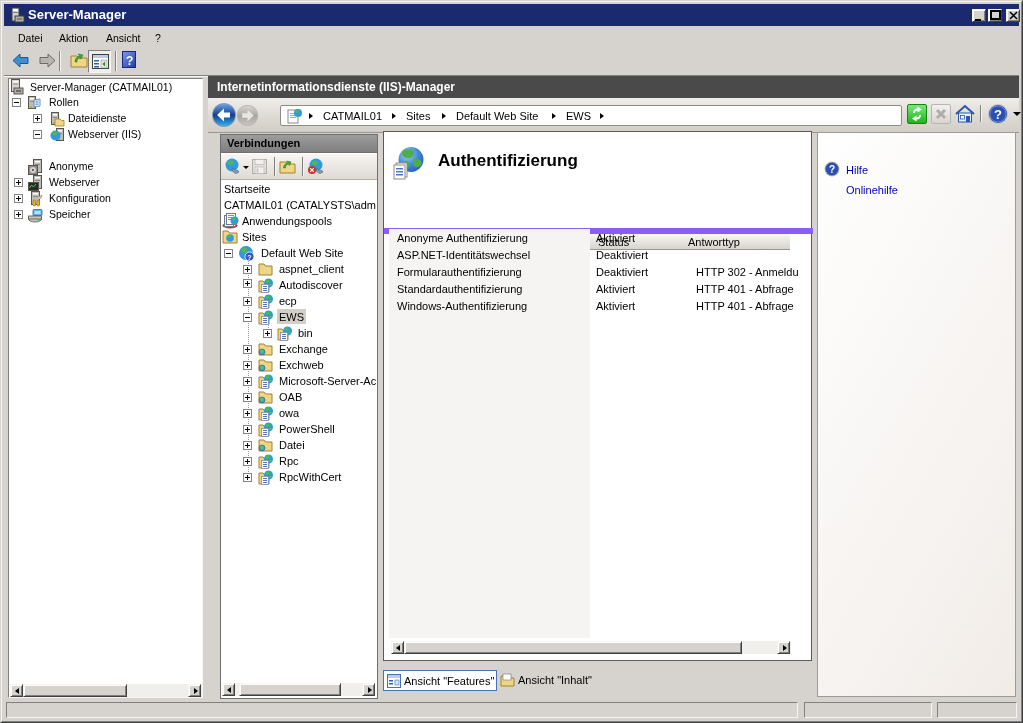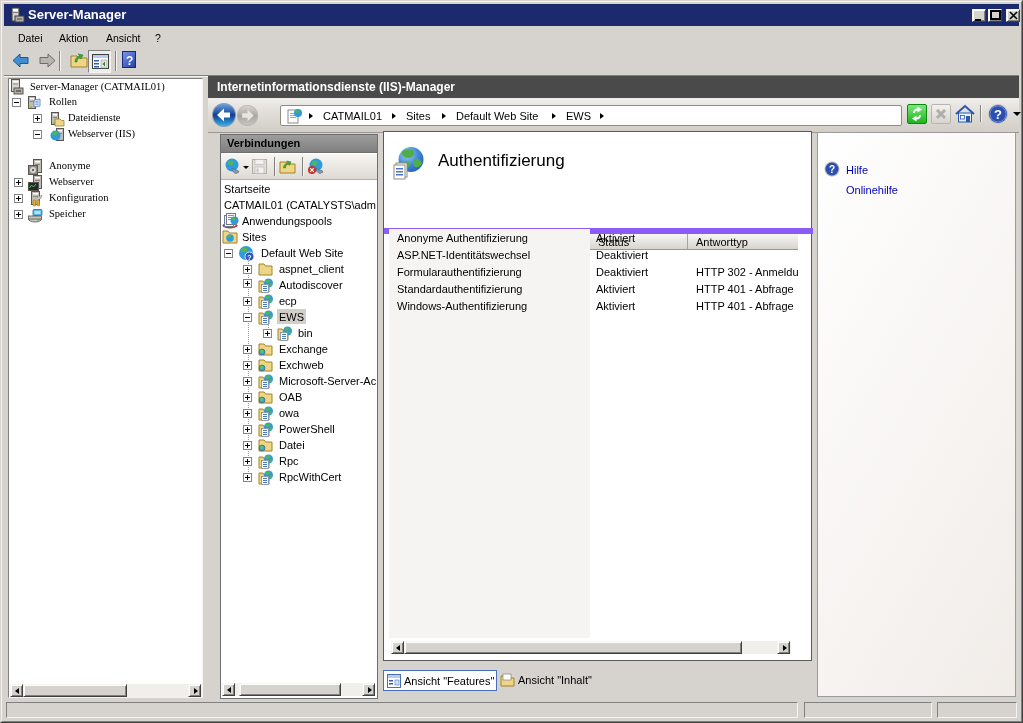--- a/index.html
+++ b/index.html
@@ -15,21 +15,21 @@
 .tbtn { position:absolute; top:5px; width:16px; height:14px; background:#d6d3ce;
   border:1px solid; border-color:#f5f4f0 #404040 #404040 #f5f4f0; box-shadow: inset 1px 1px 0 #fff, inset -1px -1px 0 #808080; }
 
 #menubar { position:absolute; left:4px; top:27px; width:1015px; height:20px; }
 #menubar span { position:absolute; top:5px; font-size:10.5px; }
 
 #toolbar { position:absolute; left:4px; top:47px; width:1015px; height:29px; border-bottom:1px solid #808080; box-shadow:0 1px 0 #f5f4f0;}
 .tsep { position:absolute; top:4px; width:2px; height:20px; border-left:1px solid #808080; border-right:1px solid #f5f4f0; }
 
 #ltree { position:absolute; left:8px; top:78px; width:195px; height:620px; background:#fff; font-size:10.5px;
-  border:1px solid; border-color:#808080 #f5f4f0 #f5f4f0 #808080;font-family:Liberation Serif, serif; }
+  border:1px solid; border-color:#808080 #f5f4f0 #f5f4f0 #808080; }
 .trow { position:absolute; height:16px; line-height:16px; white-space:nowrap; }
 #ltree .trow { font-size:10.5px; }
 #conntree .trow, #tblrows .trow { font-size:11px; }
 .pm { position:absolute; width:9px; height:9px; background:#fff; border:1px solid #848484; }
 .pm i { position:absolute; left:1px; top:3px; width:5px; height:1px; background:#000; }
 .pm.plus i.v { left:3px; top:1px; width:1px; height:5px; }
 
 #mmchdr { position:absolute; left:208px; top:76px; width:811px; height:22px; background:#4a4a4a; color:#fff; }
 #mmchdr span { position:absolute; left:9px; top:4px; font-weight:bold; font-size:12px; }
 
@@ -39,21 +39,21 @@
 .crumb { position:absolute; top:4px; font-size:11px; white-space:nowrap; }
 .carr { position:absolute; top:7px; width:0; height:0; border-left:4px solid #000; border-top:3px solid transparent; border-bottom:3px solid transparent; }
 
 #conn { position:absolute; left:209px; top:134px; width:158px; height:565px; background:#fff; border:1px solid #6f6f6f;margin-left:11px; }
 #connhdr { position:absolute; left:0; top:0; width:100%; height:18px; background:linear-gradient(#9d9d9d,#7f7f7f); border-bottom:1px solid #6f6f6f; }
 #connhdr span { position:absolute; left:6px; top:2px; font-weight:bold; font-size:11px; color:#000; }
 #conntb { position:absolute; left:0; top:19px; width:100%; height:26px; background:linear-gradient(#f8f6f3,#dedad3); border-bottom:1px solid #b5b1aa; }
 #conntree { position:absolute; left:0; top:46px; width:155px; height:503px; background:#fff; overflow:hidden; }
 
 #content { position:absolute; left:383px; top:131px; width:429px; height:530px; background:#fff; border:1px solid #5a5a5a; }
-#ctitle { position:absolute; left:54px; top:19px; font-size:17px; color:#000; }
+#ctitle { position:absolute; left:54px; top:19px; font-size:17px; color:#000;font-weight:bold; }
 #grpbar { position:absolute; left:5px; top:55px; width:409px; height:24px; background:linear-gradient(#fdfdfc,#e9e6e0); border:1px solid #b4b0a8; }
 #combo { position:absolute; left:99px; top:2px; width:115px; height:18px; background:#fff; border:1px solid #737373; }
 #combobtn { position:absolute; right:0px; top:0px; width:17px; height:16px; background:linear-gradient(#6e6e6e,#4a4a4a); }
 #combobtn b { position:absolute; left:5px; top:6px; width:0; height:0; border-top:4px solid #fff; border-left:3px solid transparent; border-right:3px solid transparent; }
 .th { position:absolute; top:0; height:16px; background:linear-gradient(#f8f7f5,#d7d4ce); border-right:1px solid #a8a49d; border-bottom:1px solid #9b978f; line-height:16px; font-size:11px; padding-left:8px; }
 
 #actions { position:absolute; left:817px; top:132px; width:199px; height:565px; background:linear-gradient(120deg,#ffffff,#f1ece8); border:1px solid #9b9b9b; }
 #acthdr { position:absolute; left:0; top:0; width:100%; height:19px; background:linear-gradient(#9d9d9d,#7f7f7f); border-bottom:1px solid #6f6f6f; }
 #acthdr span { position:absolute; left:8px; top:3px; font-weight:bold; font-size:11px; }
 .alink { position:absolute; color:#0000bb; font-size:11px; }
@@ -600,21 +600,21 @@
     <rect x="4" y="28" width="7" height="1.5" fill="#4a76c8"></rect>
   </svg>
   <div id="ctitle">Authentifizierung</div>
   <div id="tblhead" style="position:absolute;left:0;top:80px;width:429px;height:18px;border-top:6px solid #8b5cf6;margin-top:16px;">
     <div class="th" style="left:5px;width:201px;">Name
       <svg class="abs" style="left:42px;top:5px" width="10" height="6" viewBox="0 0 10 6">
           <path d="M5 0.5 L9.5 5.5 L0.5 5.5 Z" fill="#b4b1aa" stroke="#8e8b84" stroke-width="0.8"></path>
         </svg>
     </div>
     <div class="th" style="left:206px;width:98px;">Status</div>
-    <div class="th" style="left:304px;width:110px;border-right:none;">Antworttyp</div>
+    <div class="th" style="left:296px;width:110px;border-right:none;">Antworttyp</div>
   </div>
   <div class="abs" style="left:5px;top:97px;width:201px;height:409px;background:#f5f4f2;"></div>
   <div id="tblrows" style="position:absolute;left:0;top:0;width:415px;height:506px;overflow:hidden;">
     <div class="trow" style="left:13px;top:98px">Anonyme Authentifizierung</div>
     <div class="trow" style="left:212px;top:98px">Aktiviert</div>
     <div class="trow" style="left:13px;top:115px">ASP.NET-Identitätswechsel</div>
     <div class="trow" style="left:212px;top:115px">Deaktiviert</div>
     <div class="trow" style="left:13px;top:132px">Formularauthentifizierung</div>
     <div class="trow" style="left:212px;top:132px">Deaktiviert</div>
     <div class="trow" style="left:312px;top:132px">HTTP 302 - Anmeldun</div>

